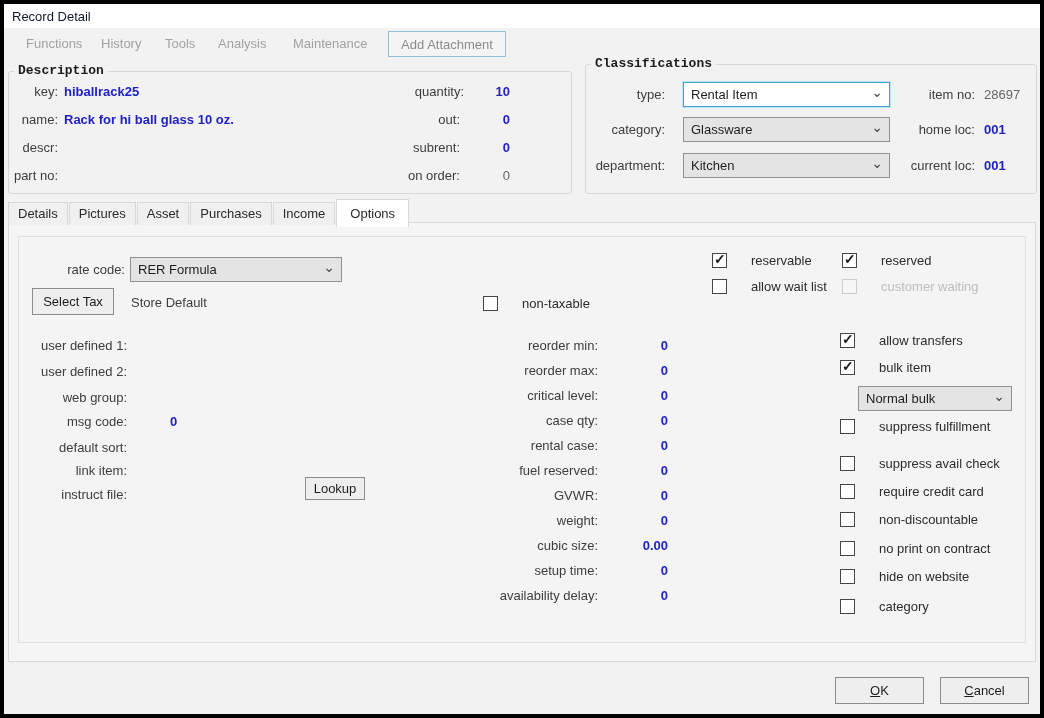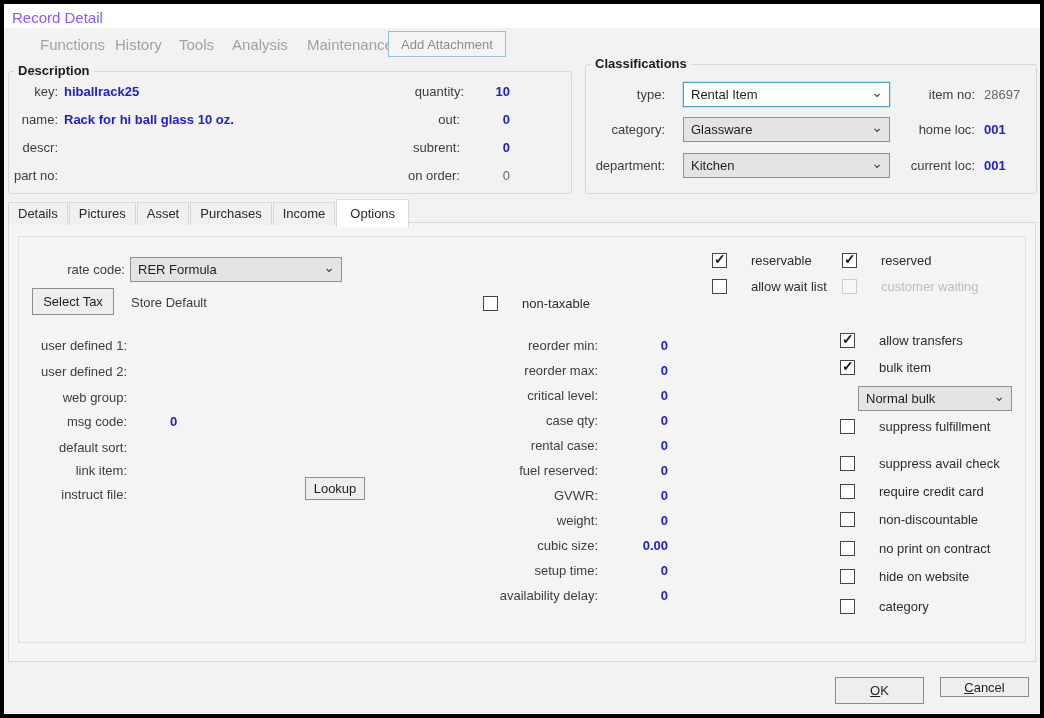--- a/index.html
+++ b/index.html
@@ -1,27 +1,27 @@
 <!DOCTYPE html>
 <html><head>
 <meta charset="utf-8">
 <style>
   html,body{margin:0;padding:0;}
   body{width:1044px;height:718px;position:relative;font-family:"Liberation Sans",sans-serif;
        background:#fff;overflow:hidden;-webkit-font-smoothing:antialiased;}
   .win{position:absolute;inset:0;background:#f2f2f2;}
   .frame{position:absolute;inset:0;border:4px solid #000;pointer-events:none;z-index:99;}
   .titlebar{position:absolute;left:4px;right:4px;top:4px;height:24px;background:#fff;}
-  .title{position:absolute;left:8px;top:5px;font-size:15px;color:#8b5cf6;}
+  .title{position:absolute;left:8px;top:5px;font-size:13px;color:#0f172a;}
   .menubar{position:absolute;left:4px;right:4px;top:28px;height:30px;background:#f2f2f2;}
-  .menuitem{position:absolute;top:8px;font-size:15px;color:#a2a2a2;cursor:default;margin-left:14px;}
+  .menuitem{position:absolute;top:8px;font-size:13px;color:#a2a2a2;cursor:default;}
   .attach-btn{position:absolute;left:384px;top:3px;width:116px;height:24px;border:1px solid #93c2d8;
       color:#8c8c8c;font-size:13px;display:flex;align-items:center;justify-content:center;background:#f4f4f4;}
   
-  .groupbox{position:absolute;border:1px solid #d8d8d8;border-radius:3px;}
+  .groupbox{position:absolute;border:1px solid #d8d8d8;border-radius:3px;font-family:Liberation Mono, monospace;}
   .legend{position:absolute;top:-9px;left:5px;background:#f2f2f2;padding:0 4px;
       font-size:13px;font-weight:bold;color:#1c1c1c;}
   .lbl{position:absolute;font-size:13px;color:#3d3d3d;white-space:nowrap;}
   .lbl.r{text-align:right;}
   .val{position:absolute;font-size:13px;font-weight:bold;color:#2121c4;white-space:nowrap;}
   .val.r{text-align:right;}
   .val.gray{color:#666;font-weight:normal;}
   
   .select{position:absolute;height:25px;background:#e4e4e4;border:1px solid #919191;
       display:flex;align-items:center;box-sizing:border-box;padding:0 22px 0 7px;cursor:default;}
@@ -228,18 +228,18 @@
     <span class="cb-lbl">hide on website</span>
   </div>
   <div class="check" style="left:840px;top:599px">
     <span class="cb"></span>
     <span class="cb-lbl">category</span>
   </div>
 
   <div class="btn mnemonic" style="left:835px;top:677px;width:89px;height:27px">
     <span>OK</span>
   </div>
-  <div class="btn mnemonic" style="left:940px;top:677px;width:89px;height:20px">
+  <div class="btn mnemonic" style="left:940px;top:677px;width:89px;height:27px">
     <span>Cancel</span>
   </div>
 
   <div class="frame"></div>
 </div>
 
 </body></html>

